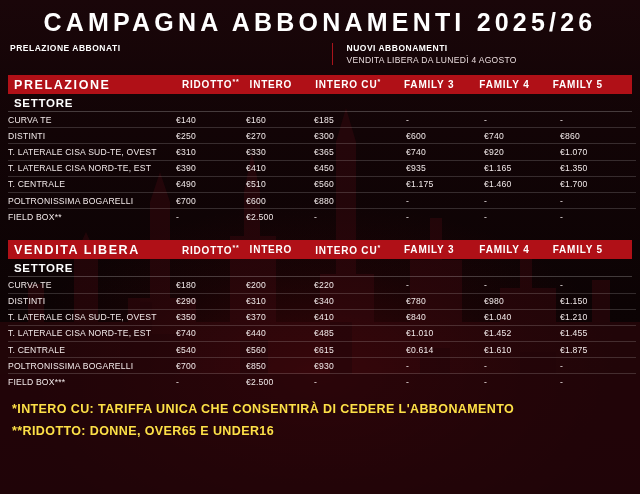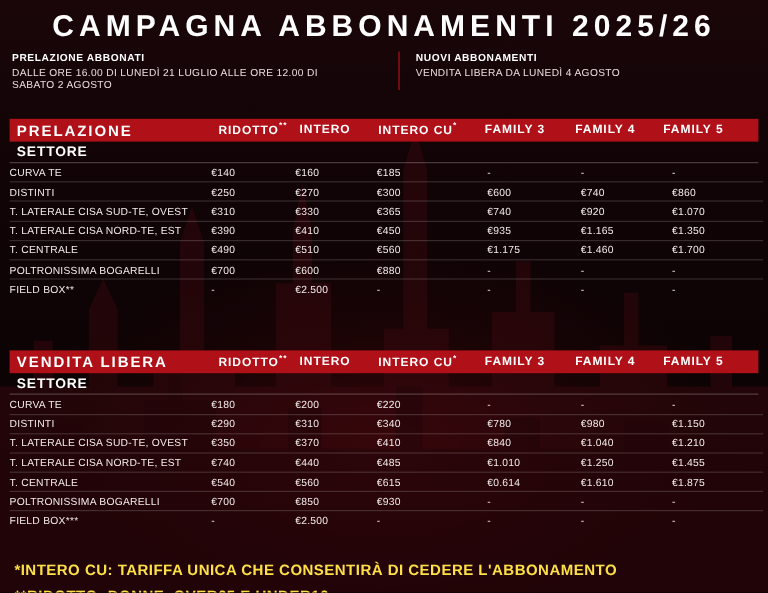--- a/index.html
+++ b/index.html
@@ -79,21 +79,21 @@
     margin-bottom: 2px;
   }
   .subhead .t2 {
     font-size: 8.5px;
     letter-spacing: 0.3px;
     color: #e9dcdd;
   }
 
   
   .section {
-    margin: 16px 8px;
+    margin: 2px 8px;
   }
   .sec-bar {
     background: #b01017;
     display: flex;
     align-items: center;
     height: 19px;
     padding: 0 6px;
   }
   .sec-title {
     font-size: 12.5px;
@@ -186,21 +186,20 @@
     </g>
   </svg>
 
   <div class="content">
 
     <div class="header-title">CAMPAGNA ABBONAMENTI 2025/26</div>
 
     <div class="subheads">
       <div class="subhead">
         <div class="t1">PRELAZIONE ABBONATI</div>
-        <div class="t2">DALLE ORE 16.00 DI LUNEDÌ 21 LUGLIO ALLE ORE 12.00 DI SABATO 2 AGOSTO</div>
       </div>
       <div class="subhead">
         <div class="t1">NUOVI ABBONAMENTI</div>
         <div class="t2">VENDITA LIBERA DA LUNEDÌ 4 AGOSTO</div>
       </div>
     </div>
 
     <div class="section">
       <div class="sec-bar">
         <div class="sec-title">PRELAZIONE</div>
@@ -330,21 +329,21 @@
           <td class="c4">€840</td>
           <td class="c5">€1.040</td>
           <td class="c6">€1.210</td>
         </tr>
         <tr>
           <td class="name c0">T. LATERALE CISA NORD-TE, EST</td>
           <td class="c1">€740</td>
           <td class="c2">€440</td>
           <td class="c3">€485</td>
           <td class="c4">€1.010</td>
-          <td class="c5">€1.250</td>
+          <td class="c5">€1.452</td>
           <td class="c6">€1.455</td>
         </tr>
         <tr>
           <td class="name c0">T. CENTRALE</td>
           <td class="c1">€540</td>
           <td class="c2">€560</td>
           <td class="c3">€615</td>
           <td class="c4">€0.614</td>
           <td class="c5">€1.610</td>
           <td class="c6">€1.875</td>

